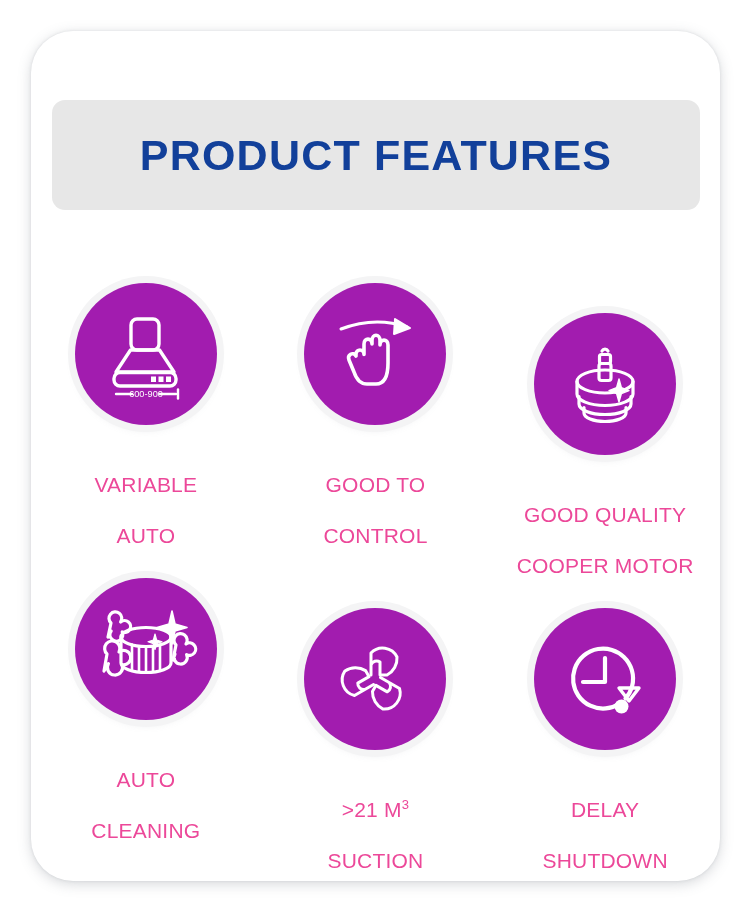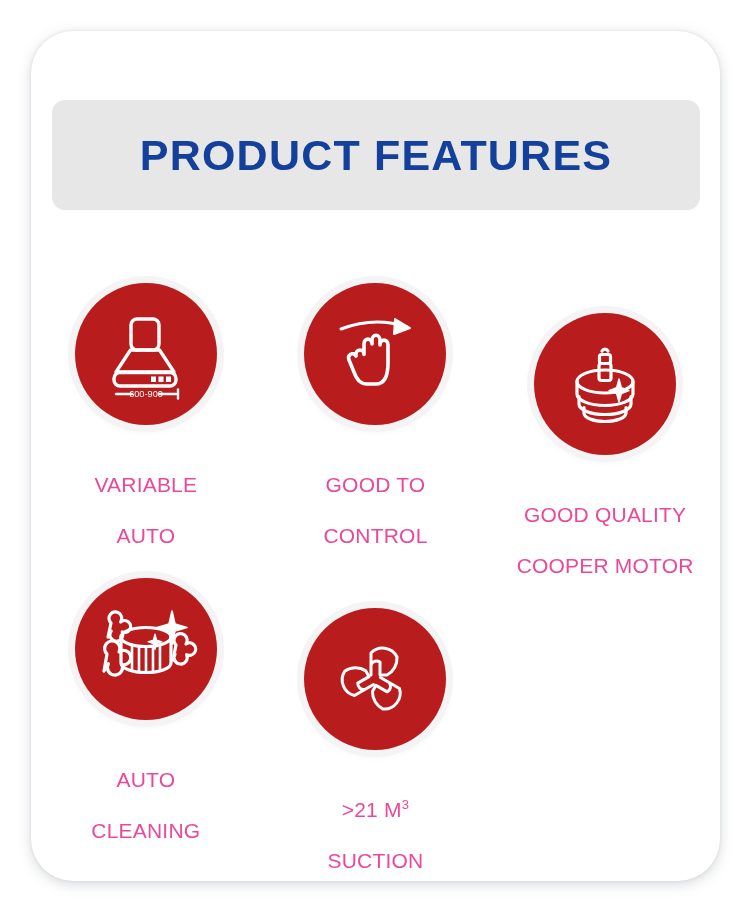--- a/index.html
+++ b/index.html
@@ -73,21 +73,21 @@
     align-items: center;
   }
   .feature-item.row-2 {
     margin-top: 30px;
   }
 
   .icon-circle {
     width: 142px;
     height: 142px;
     border-radius: 50%;
-    background: #b91c1c;
+    background: #a21caf;
     display: flex;
     align-items: center;
     justify-content: center;
     box-shadow: 0 0 0 7px #f4f4f5, 0 4px 9px rgba(140,145,155,0.20);
   }
   .icon-circle svg {
     display: block;
   }
 
   .feature-label {
@@ -268,16 +268,35 @@
               </g>
             </g>
           </svg>
         </div>
         <div class="feature-label">
           <span>&gt;21 M</span><sup>3</sup><br>
           <span>SUCTION</span>
         </div>
       </div>
 
+      <div class="feature-item row-2">
+        <div class="icon-circle">
+          <svg width="104" height="104" viewBox="0 0 104 104" fill="none" stroke="#ffffff" stroke-width="4" stroke-linecap="round" stroke-linejoin="round">
+
+            <path d="M72.5 71.5
+                     A30 30 0 1 0 66 77" stroke-width="4.2"></path>
+
+            <path d="M52 31 L52 55 L30 55" stroke-width="4.2"></path>
+
+            <path d="M66 61 L86 61 L76 74 Z" stroke-width="3.4"></path>
+
+            <circle cx="68.5" cy="79.5" r="7" fill="#ffffff" stroke="none"></circle>
+          </svg>
+        </div>
+        <div class="feature-label">
+          <span>DELAY</span><br>
+          <span>SHUTDOWN</span>
+        </div>
+      </div>
 
     </div>
   </div>
 </div>
 
 </body></html>

